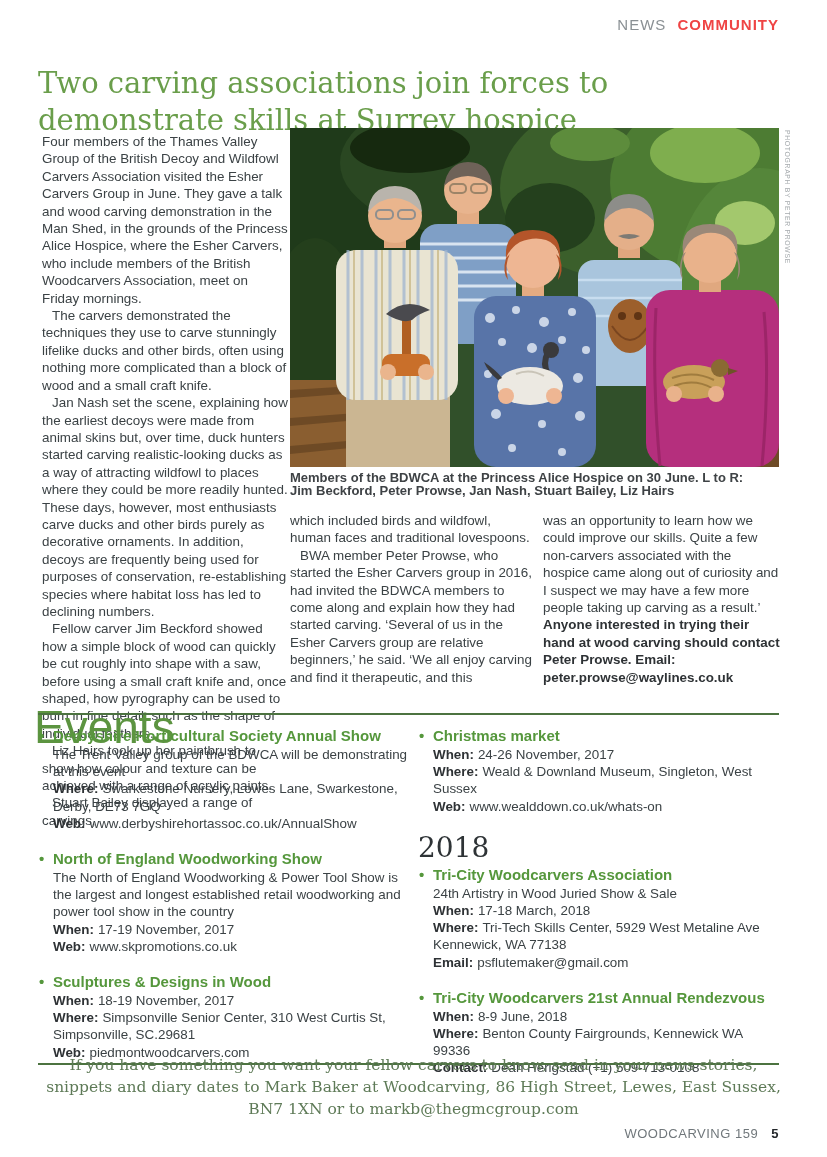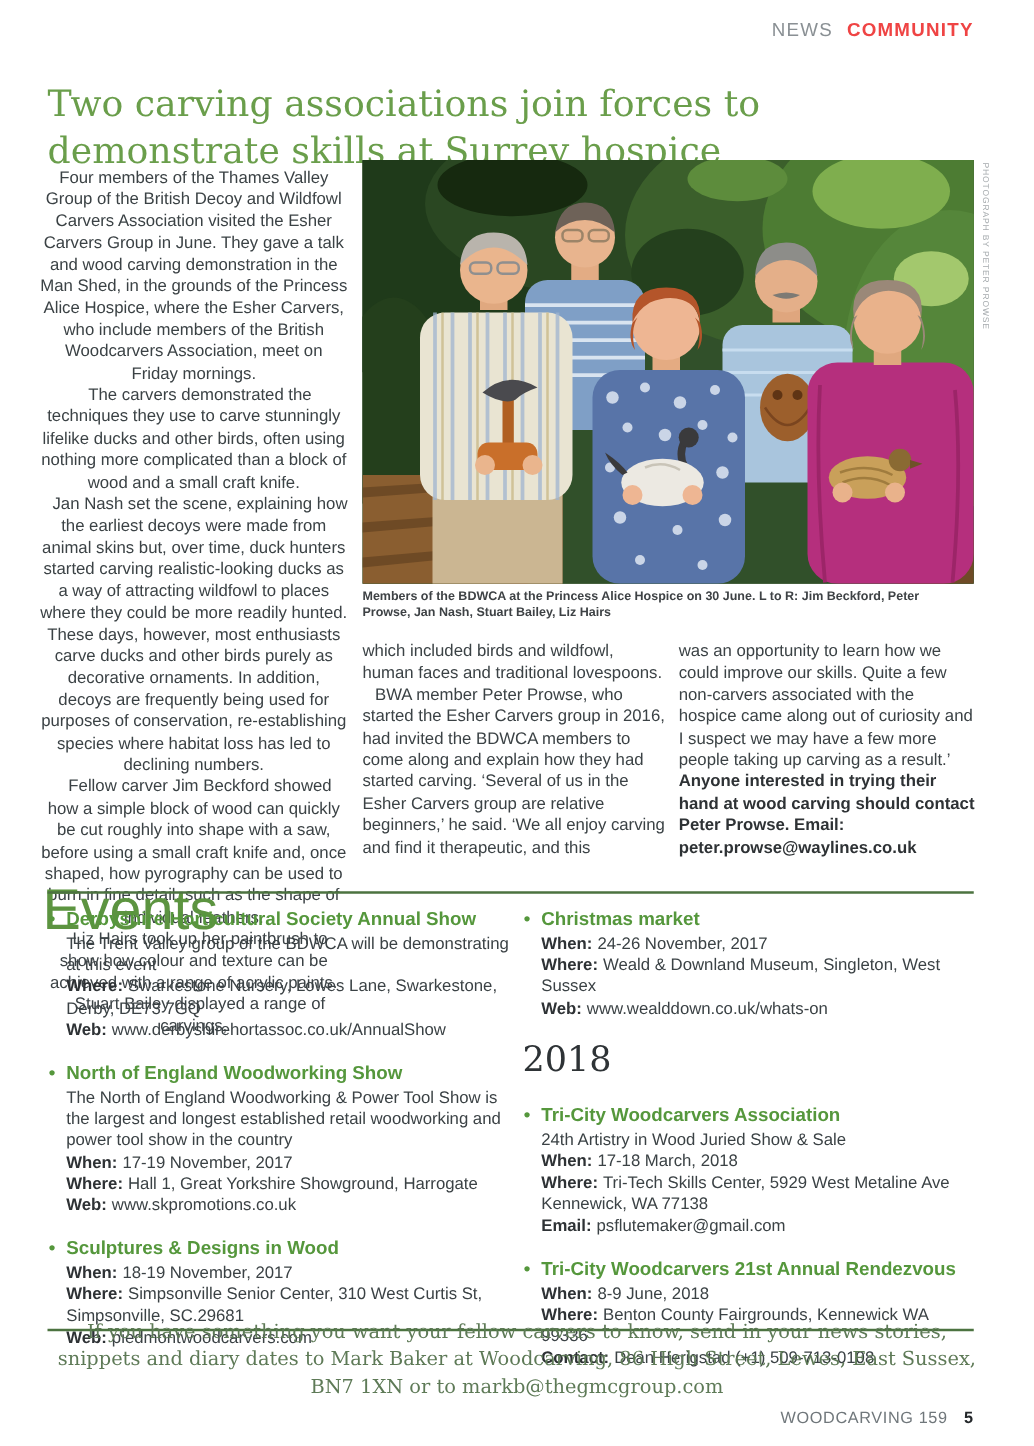--- a/index.html
+++ b/index.html
@@ -19,36 +19,36 @@
   .headline{
     left:38px;top:46px;width:580px;
     font-family:"DejaVu Serif",serif;font-weight:400;
     font-size:29px;line-height:37px;color:#6a9e4b;
   }
 
   
   .bodycol{font-size:13.4px;line-height:17.4px;color:#3b4245;}
   .bodycol p{margin:0;}
   .bodycol p.ind{text-indent:10px;}
-  .col1{left:32px;top:133px;width:246px;text-align:center;}
+  .col1{left:42px;top:133px;width:246px;}
   .col2{left:290px;top:512px;width:243px;}
   .col3{left:543px;top:512px;width:237px;}
   .contact{margin-top:17px;font-weight:700;color:#2e3235;}
 
   
   .photo{left:290px;top:128px;width:489px;height:339px;background:#2e4a22;}
   .photo svg{display:block;}
   .credit{
     left:784px;top:130px;height:210px;
     writing-mode:vertical-rl;
     font-size:6.8px;letter-spacing:0.7px;color:#a6abae;
   }
   .caption{
     left:290px;top:471px;width:470px;
-    font-size:10px;line-height:13px;font-weight:700;color:#3e4245;
+    font-size:13px;line-height:13px;font-weight:700;color:#3e4245;
   }
 
   
   .events-heading{
     left:34px;top:664px;
     font-family:Liberation Sans, sans-serif;font-weight:400;
     font-size:46px;line-height:50px;color:#5c9440;
   }
   .rule{left:38px;width:741px;height:2px;background:#4c7340;}
   .rule-top{top:713px;}
@@ -59,21 +59,21 @@
   .ecol-right{left:418px;top:726px;width:361px;}
   .event{position:relative;padding-left:15px;margin-bottom:17px;}
   .etitle{font-size:15px;line-height:19px;font-weight:700;color:#55973c;margin-bottom:1px;}
   .bullet{position:absolute;left:1px;top:0;color:#55973c;font-weight:700;}
   .edesc{margin:0;}
   .fline{display:block;}
   .flabel{font-weight:700;color:#2e3235;margin-right:4px;}
   .year-heading{
     font-family:"DejaVu Serif",serif;font-weight:400;
     font-size:28px;line-height:32px;color:#2e3336;
-    margin:8px 0 19px 0;
+    margin:8px 0 1px 0;
   }
 
   
   .notice{
     left:43px;top:1054px;width:741px;text-align:center;
     font-family:"DejaVu Serif",serif;font-size:15.5px;line-height:22px;color:#5e7a57;
   }
   .pagefoot{top:1126px;right:48px;font-size:13px;letter-spacing:0.5px;}
   .pagefoot .mag{color:#70777b;}
   .pagefoot .num{color:#23272a;font-weight:700;margin-left:9px;}
@@ -248,21 +248,20 @@
     <div class="fline"><span class="flabel">Web:</span><span class="fval">www.derbyshirehortassoc.co.uk/AnnualShow</span></div>
   </div>
 
   <div class="event">
     <div class="etitle">
       <span class="bullet">•</span>
       <span>North of England Woodworking Show</span>
     </div>
     <p class="edesc">The North of England Woodworking &amp; Power Tool Show is the largest and longest established retail woodworking and power tool show in the country</p>
     <div class="fline"><span class="flabel">When:</span><span class="fval">17-19 November, 2017</span></div>
-    <div class="fline"><span class="flabel">Where:</span><span class="fval">Hall 1, Great Yorkshire Showground, Harrogate</span></div>
     <div class="fline"><span class="flabel">Web:</span><span class="fval">www.skpromotions.co.uk</span></div>
   </div>
 
   <div class="event">
     <div class="etitle">
       <span class="bullet">•</span>
       <span>Sculptures &amp; Designs in Wood</span>
     </div>
     <div class="fline"><span class="flabel">When:</span><span class="fval">18-19 November, 2017</span></div>
     <div class="fline"><span class="flabel">Where:</span><span class="fval">Simpsonville Senior Center, 310 West Curtis St, Simpsonville, SC.29681</span></div>

